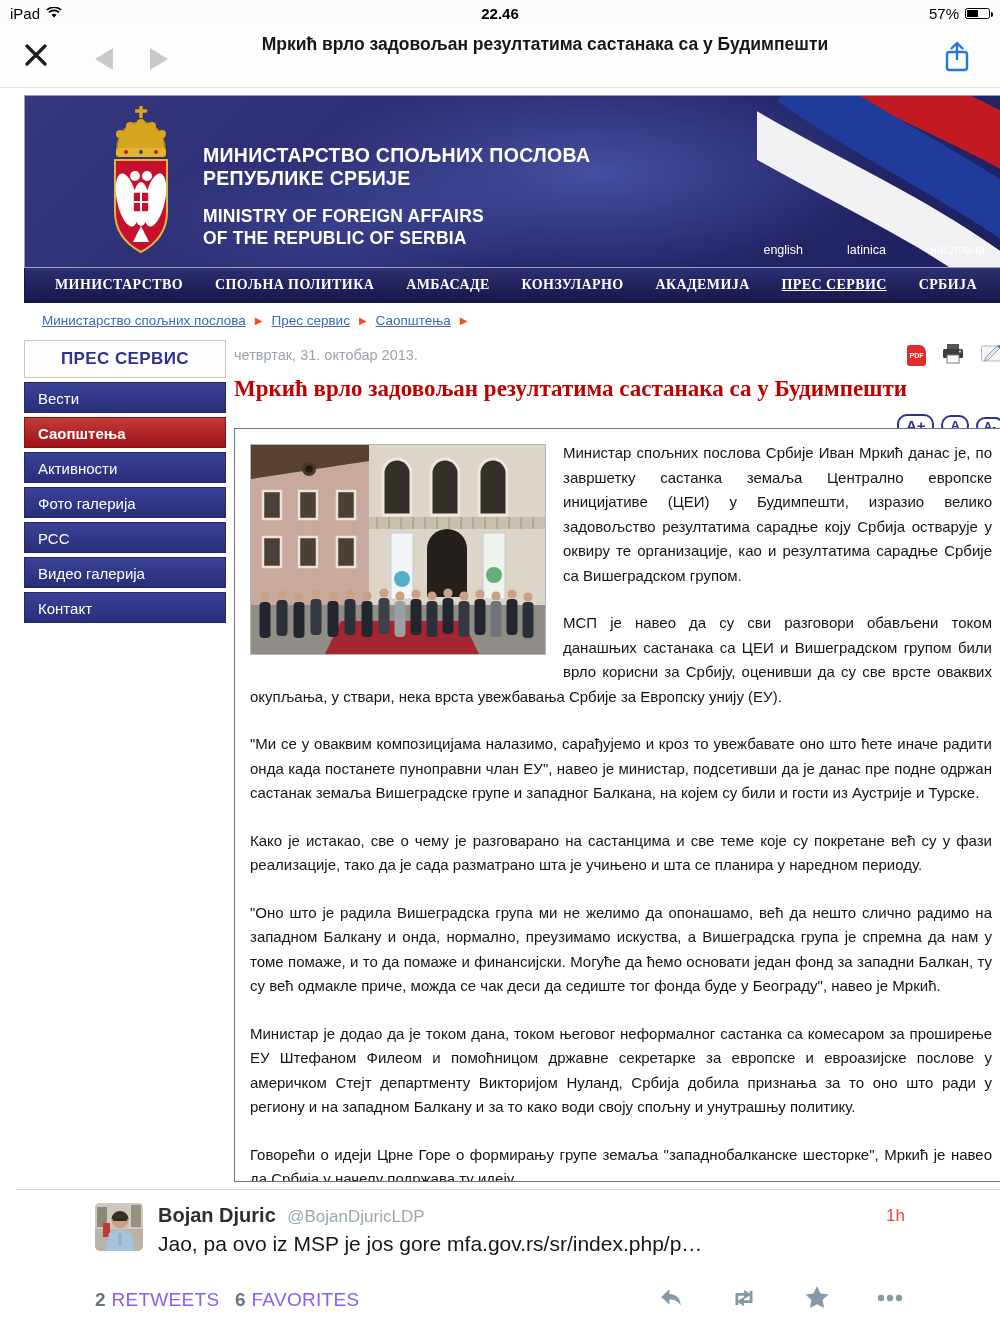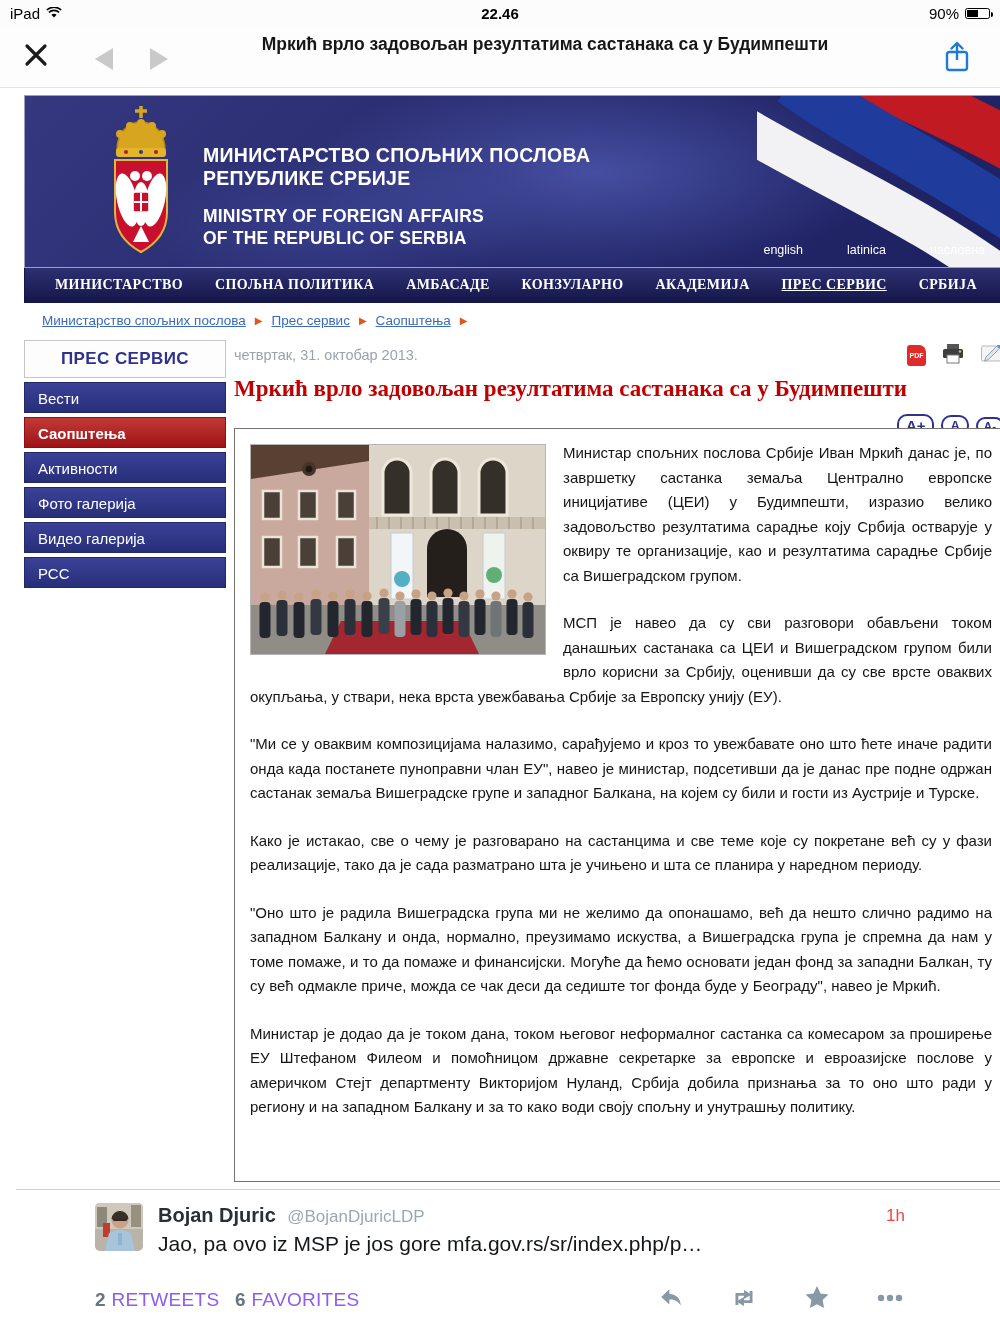--- a/index.html
+++ b/index.html
@@ -105,21 +105,21 @@
     <span>
       <svg width="16" height="12" viewBox="0 0 16 12">
           <path d="M8 10.6 L5.4 7.8 a4 4 0 0 1 5.2 0 Z" fill="#000"></path>
           <path d="M2.9 5.3 a7.6 7.6 0 0 1 10.2 0" fill="none" stroke="#000" stroke-width="1.6"></path>
           <path d="M0.8 3 a10.8 10.8 0 0 1 14.4 0" fill="none" stroke="#000" stroke-width="1.6"></path>
         </svg>
     </span>
   </div>
   <div class="sb-time">22.46</div>
   <div class="sb-right">
-    <span>90%</span>
+    <span>57%</span>
     <span class="battery-shell">
         <span class="battery-fill"></span>
         <span class="battery-nub"></span>
       </span>
   </div>
 </div>
 
 <div class="browser-bar">
   <span class="close-x">
     <svg width="28" height="28" viewBox="0 0 28 28">
@@ -212,22 +212,23 @@
     </div>
 
     <div class="content">
 
       <div class="sidebar">
         <div class="sb-head">ПРЕС СЕРВИС</div>
         <div class="sb-item">Вести</div>
         <div class="sb-item active">Саопштења</div>
         <div class="sb-item">Активности</div>
         <div class="sb-item">Фото галерија</div>
+        <div class="sb-item">РСС</div>
         <div class="sb-item">Видео галерија</div>
-        <div class="sb-item">РСС</div>
+        <div class="sb-item">Контакт</div>
       </div>
 
       <div class="main-col">
         <div class="article-meta">
           <span class="article-date">четвртак, 31. октобар 2013.</span>
           <span class="doc-icons">
             <span class="pdf-chip">PDF</span>
             <span>
               <svg width="22" height="21" viewBox="0 0 22 21">
                   <rect x="5" y="1" width="12" height="5" fill="#555"></rect>
@@ -311,20 +312,21 @@
                 <use href="#prsn" x="261" y="167" color="#23262e"></use>
               <use href="#prsn" x="277" y="170" color="#2c303a"></use>
             </svg>
           </span>
           <p>Министар спољних послова Србије Иван Мркић данас је, по завршетку састанка земаља Централно европске иницијативе (ЦЕИ) у Будимпешти, изразио велико задовољство резултатима сарадње коју Србија остварује у оквиру те организације, као и резултатима сарадње Србије са Вишеградском групом.</p>
           <p>МСП је навео да су сви разговори обављени током данашњих састанака са ЦЕИ и Вишеградском групом били врло корисни за Србију, оценивши да су све врсте оваквих окупљања, у ствари, нека врста увежбавања Србије за Европску унију (ЕУ).</p>
           <p>"Ми се у оваквим композицијама налазимо, сарађујемо и кроз то увежбавате оно што ћете иначе радити онда када постанете пуноправни члан ЕУ", навео је министар, подсетивши да је данас пре подне одржан састанак земаља Вишеградске групе и западног Балкана, на којем су били и гости из Аустрије и Турске.</p>
           <p>Како је истакао, све о чему је разговарано на састанцима и све теме које су покретане већ су у фази реализације, тако да је сада разматрано шта је учињено и шта се планира у наредном периоду.</p>
           <p>"Оно што је радила Вишеградска група ми не желимо да опонашамо, већ да нешто слично радимо на западном Балкану и онда, нормално, преузимамо искуства, а Вишеградска група је спремна да нам у томе помаже, и то да помаже и финансијски. Могуће да ћемо основати један фонд за западни Балкан, ту су већ одмакле приче, можда се чак деси да седиште тог фонда буде у Београду", навео је Мркић.</p>
           <p>Министар је додао да је током дана, током његовог неформалног састанка са комесаром за проширење ЕУ Штефаном Филеом и помоћницом државне секретарке за европске и евроазијске послове у америчком Стејт департменту Викторијом Нуланд, Србија добила признања за то оно што ради у региону и на западном Балкану и за то како води своју спољну и унутрашњу политику.</p>
+          <p>Говорећи о идеји Црне Горе о формирању групе земаља "западнобалканске шесторке", Мркић је навео да Србија у начелу подржава ту идеју.</p>
 
         </div>
       </div>
     </div>
 
   </div>
 </div>
 
 <div class="tweet-panel">
   <span class="tw-avatar">

